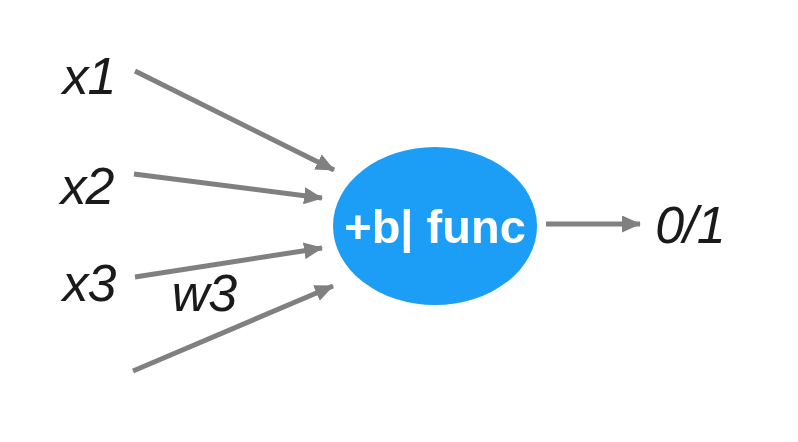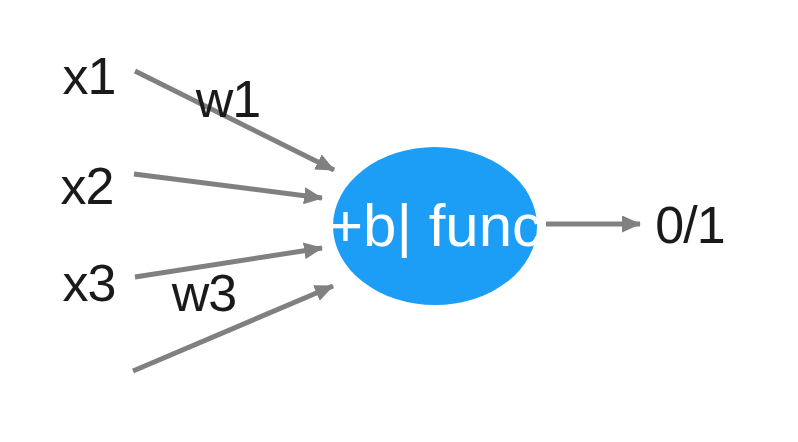--- a/index.html
+++ b/index.html
@@ -14,40 +14,41 @@
     position:relative;
     width:798px;height:442px;
     background:var(--bg);
     overflow:hidden;
     font-family:"Liberation Sans", sans-serif;
   }
   .arrows{position:absolute;left:0;top:0;}
   .lbl{
     position:absolute;
     transform:translate(-50%,-50%);
+    font-style:italic;
     font-size:52px;
     line-height:1;
     color:var(--label-text);
     letter-spacing:-1px;
     white-space:nowrap;
   }
   .neuron{
     position:absolute;
     left:333px;top:147px;
     width:204px;height:158px;
     border-radius:50%;
     background:var(--neuron);
     display:flex;
     align-items:center;
     justify-content:center;
   }
   .neuron-label{
     color:var(--neuron-text);
-    font-weight:normal;
-    font-size:60px;
+    font-weight:bold;
+    font-size:47px;
     line-height:1;
     white-space:nowrap;
   }
 </style>
 </head>
 <body>
 
 <div class="canvas">
 
   <svg class="arrows" width="798" height="442" viewBox="0 0 798 442">
@@ -64,18 +65,17 @@
   </svg>
 
   <div class="neuron">
     <span class="neuron-label">+b| func</span>
   </div>
 
   <div class="lbl" style="left:89px;top:76px">x1</div>
   <div class="lbl" style="left:87px;top:186px">x2</div>
   <div class="lbl" style="left:89px;top:283px">x3</div>
 
-  <div class="lbl" style="left:228px;top:99px">w1</div>
   <div class="lbl" style="left:204px;top:293px">w3</div>
 
   <div class="lbl" style="left:690px;top:225px">0/1</div>
 
 </div>
 
 </body></html>

